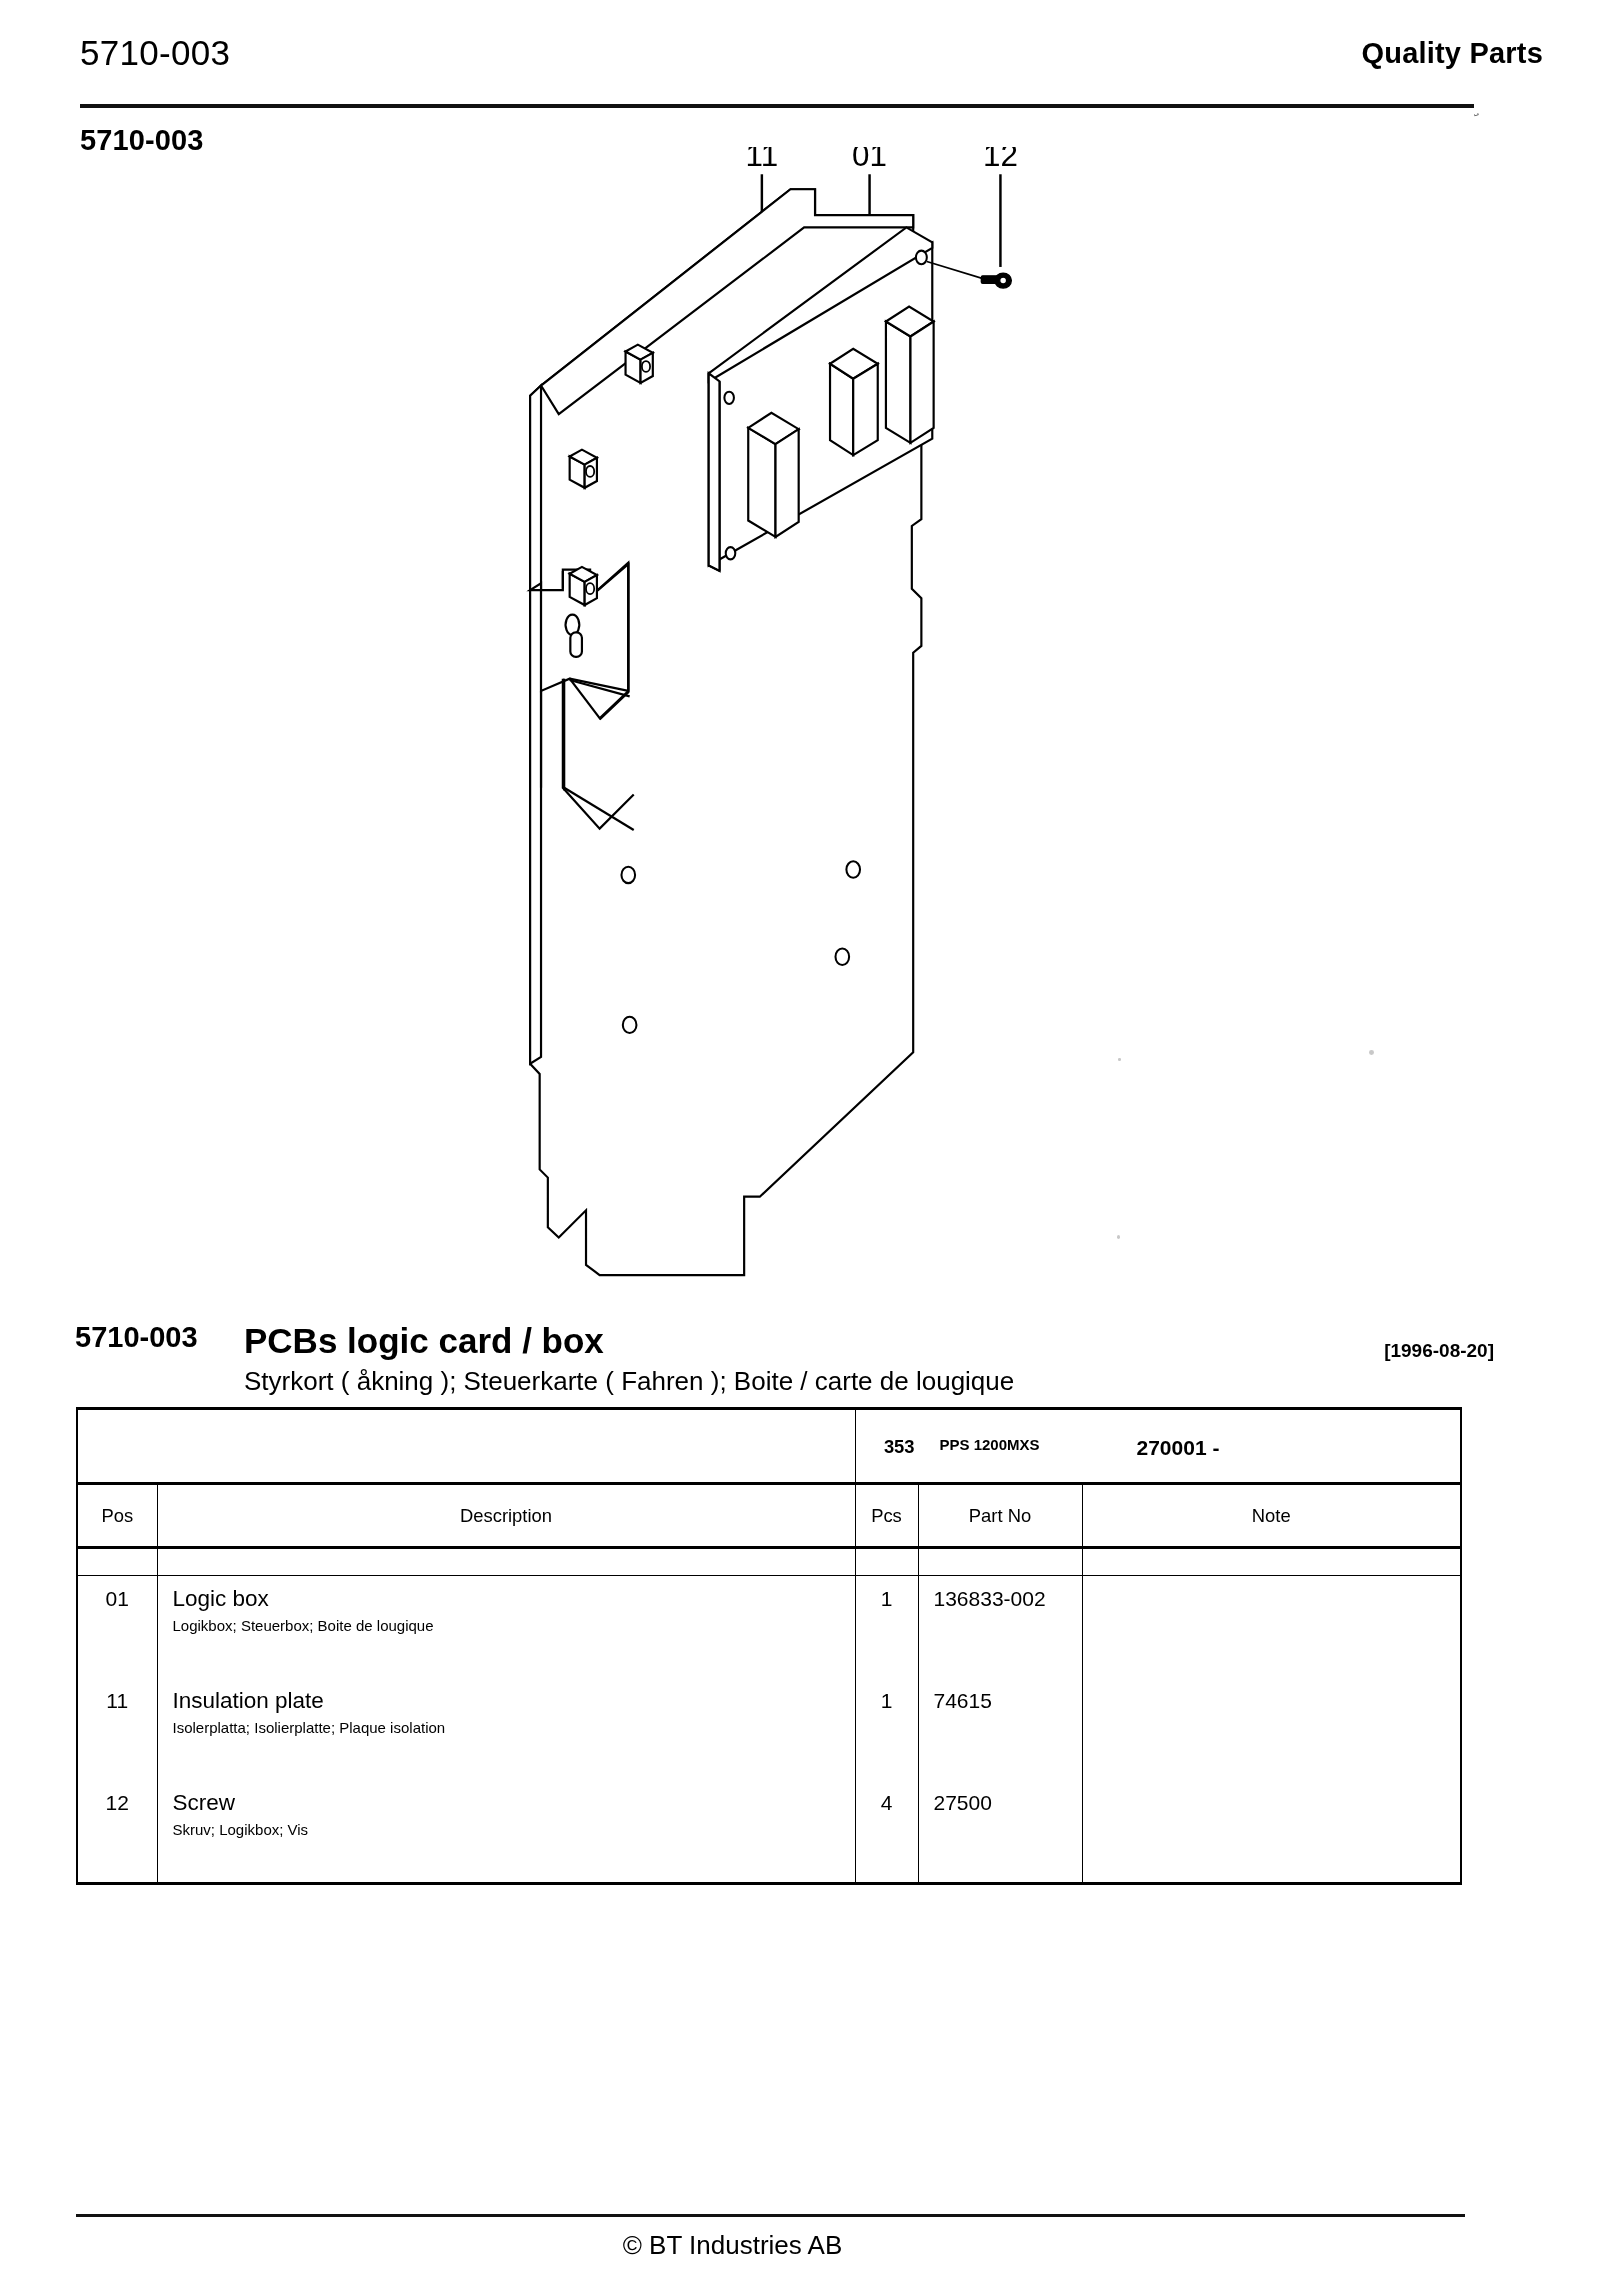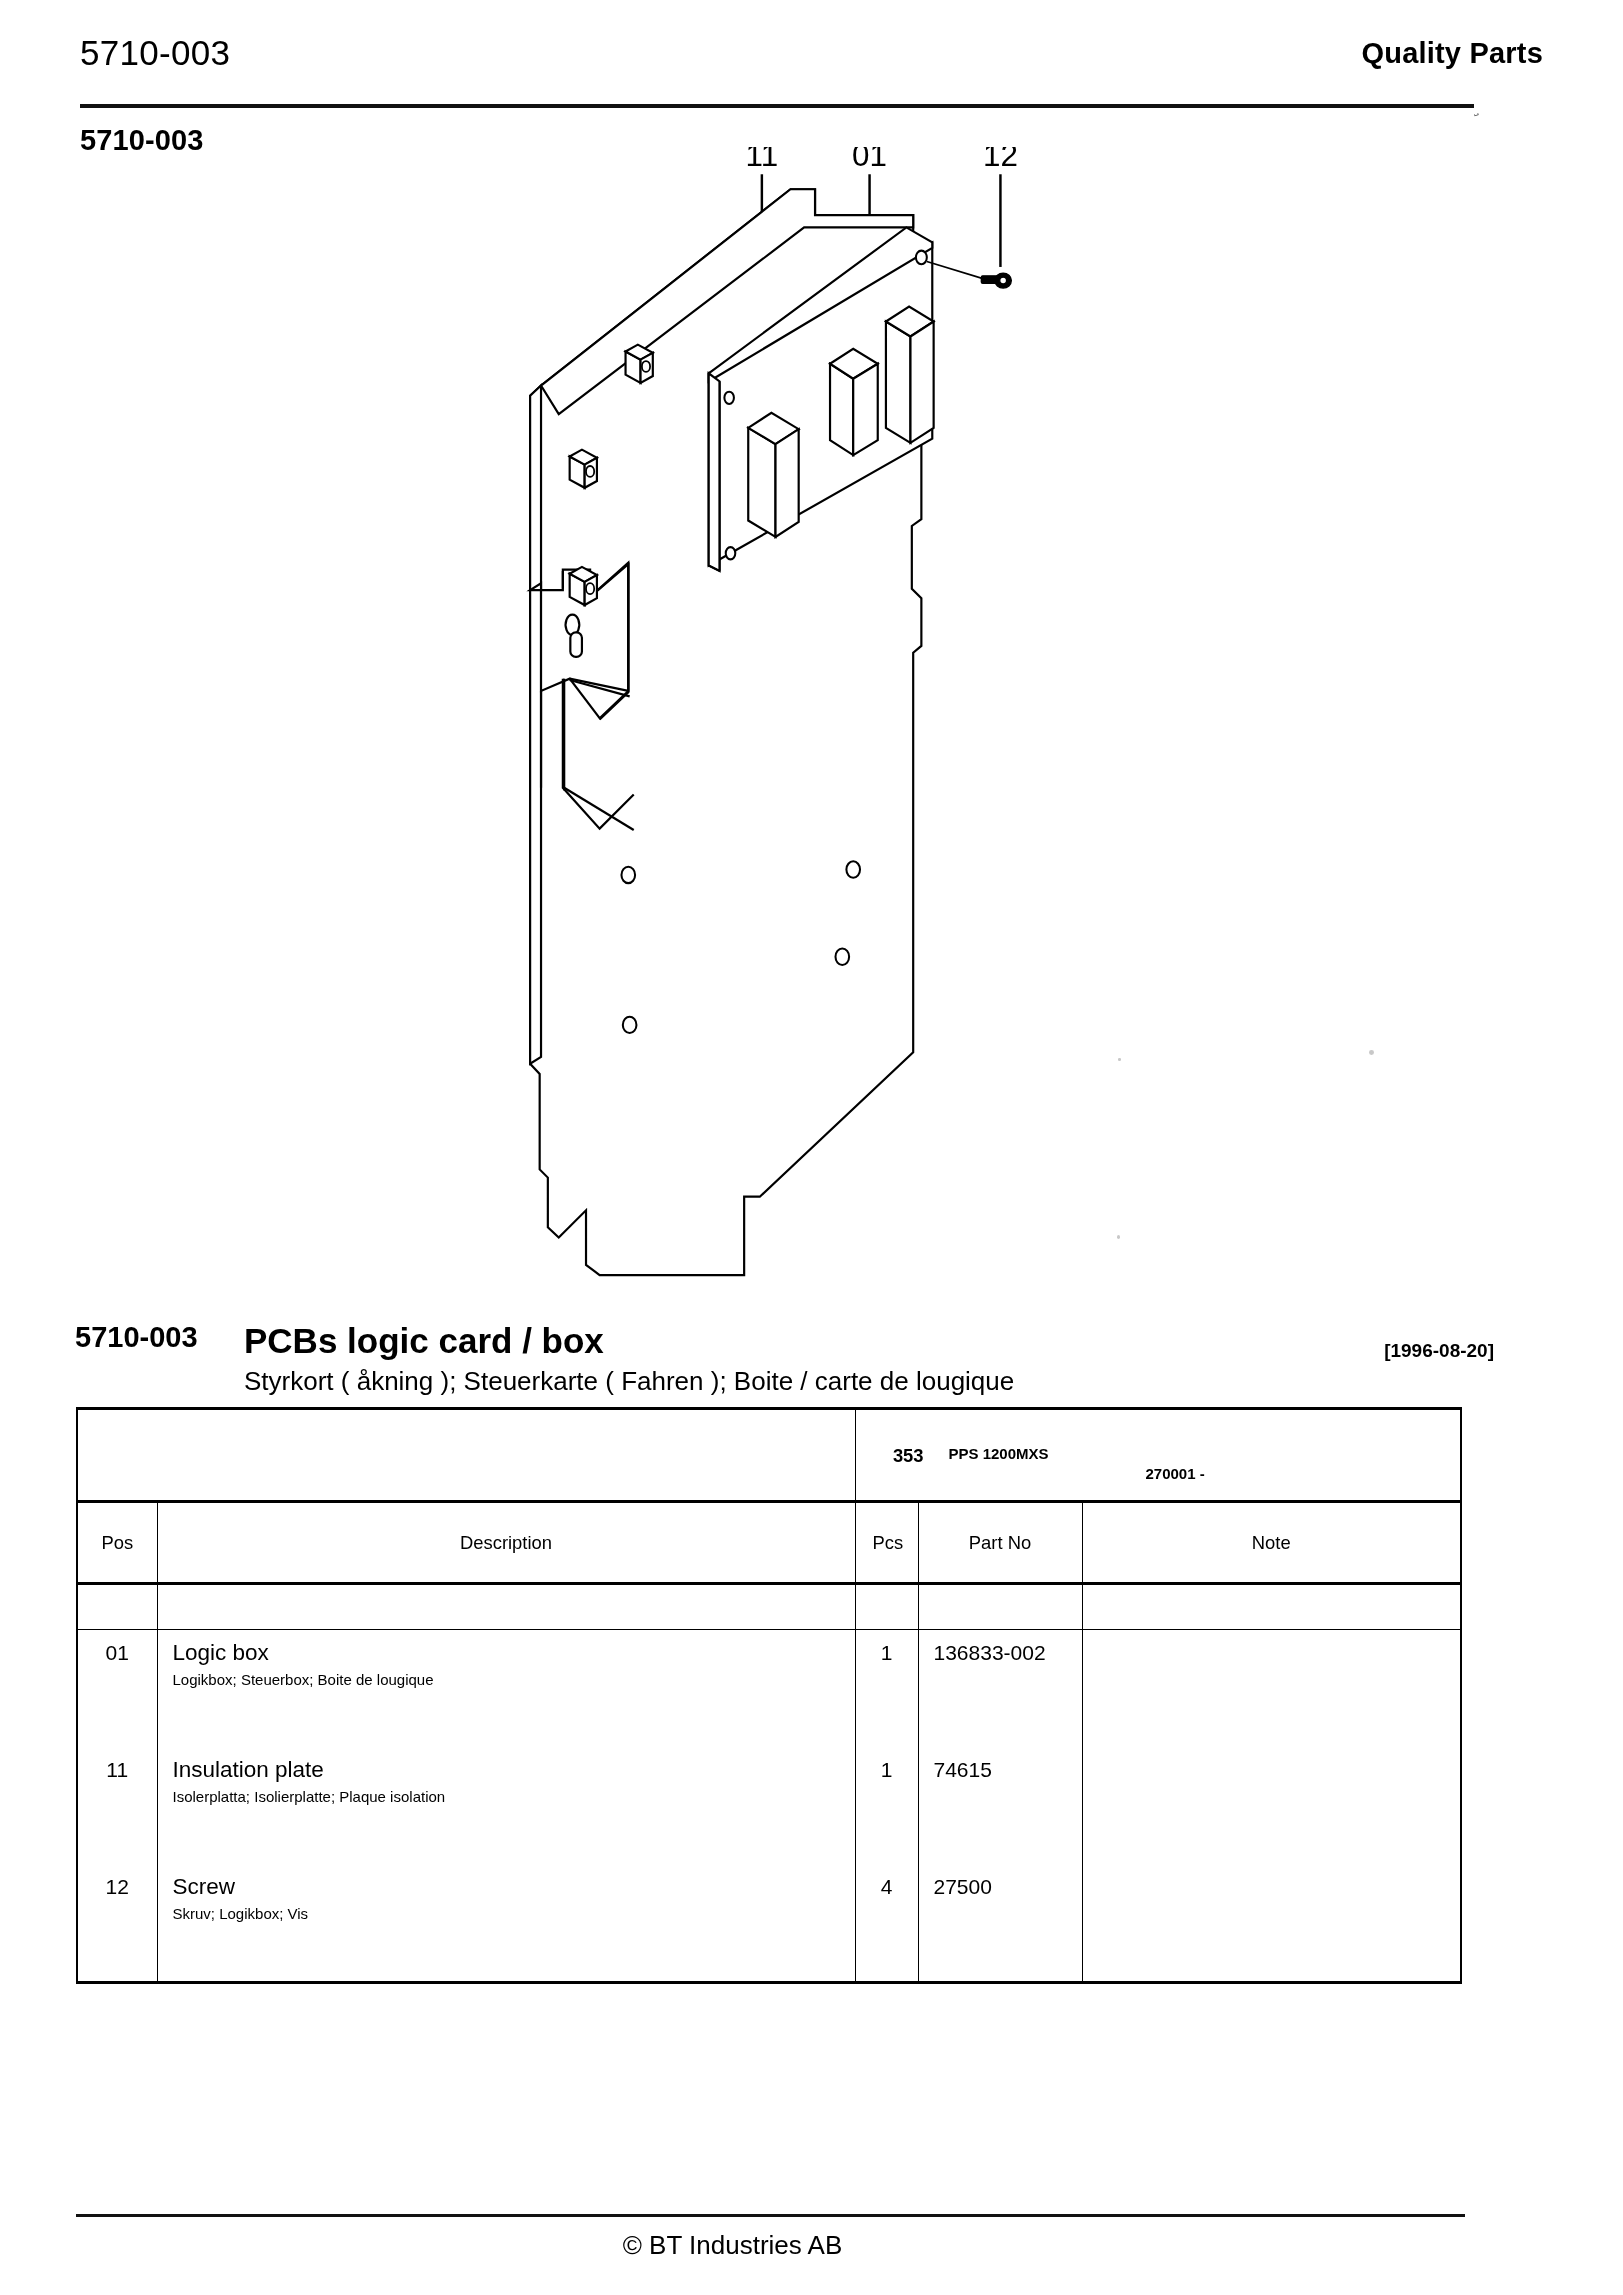--- a/index.html
+++ b/index.html
@@ -126,21 +126,21 @@
   .parts-table {
     position: absolute;
     left: 76px;
     top: 1407px;
     width: 1384px;
     border-collapse: collapse;
     table-layout: fixed;
   }
   .parts-table td, .parts-table th {
     border: 1.4px solid #000;
-    padding: 17px;
+    padding: 8px;
     vertical-align: top;
     font-weight: 400;
   }
 
   
   .model-band-empty {
     border-top: 3.4px solid #000 !important;
     border-left: 2px solid #000 !important;
     border-right: 1.4px solid #000 !important;
     border-bottom: 3.4px solid #000 !important;
@@ -170,24 +170,23 @@
     left: 76px;
     top: 17.7px;
     font-size: 15px;
     font-weight: 700;
     white-space: nowrap;
   }
   .model-serial {
     position: absolute;
     left: 273px;
     top: 17.7px;
-    font-size: 15px;
+    font-size: 21px;
     font-weight: 700;
     white-space: nowrap;
-    margin-top: 20px;
   }
 
   
   .col-head {
     height: 45px;
     text-align: center;
     font-size: 18.4px;
     font-weight: 400;
     border-bottom: 3.4px solid #000 !important;
   }

